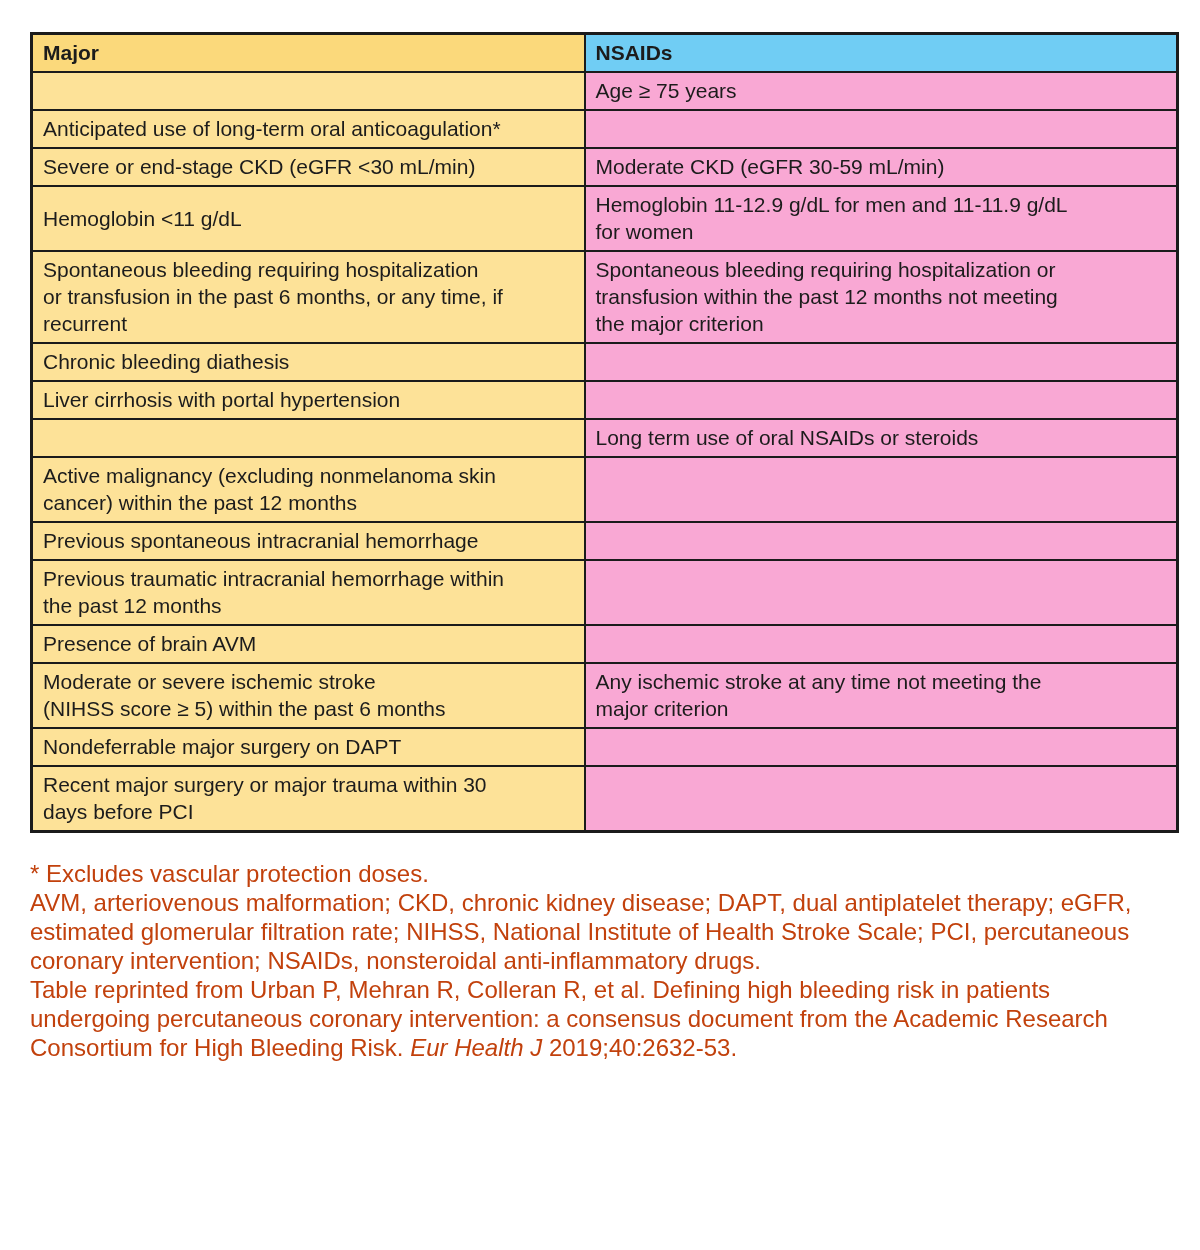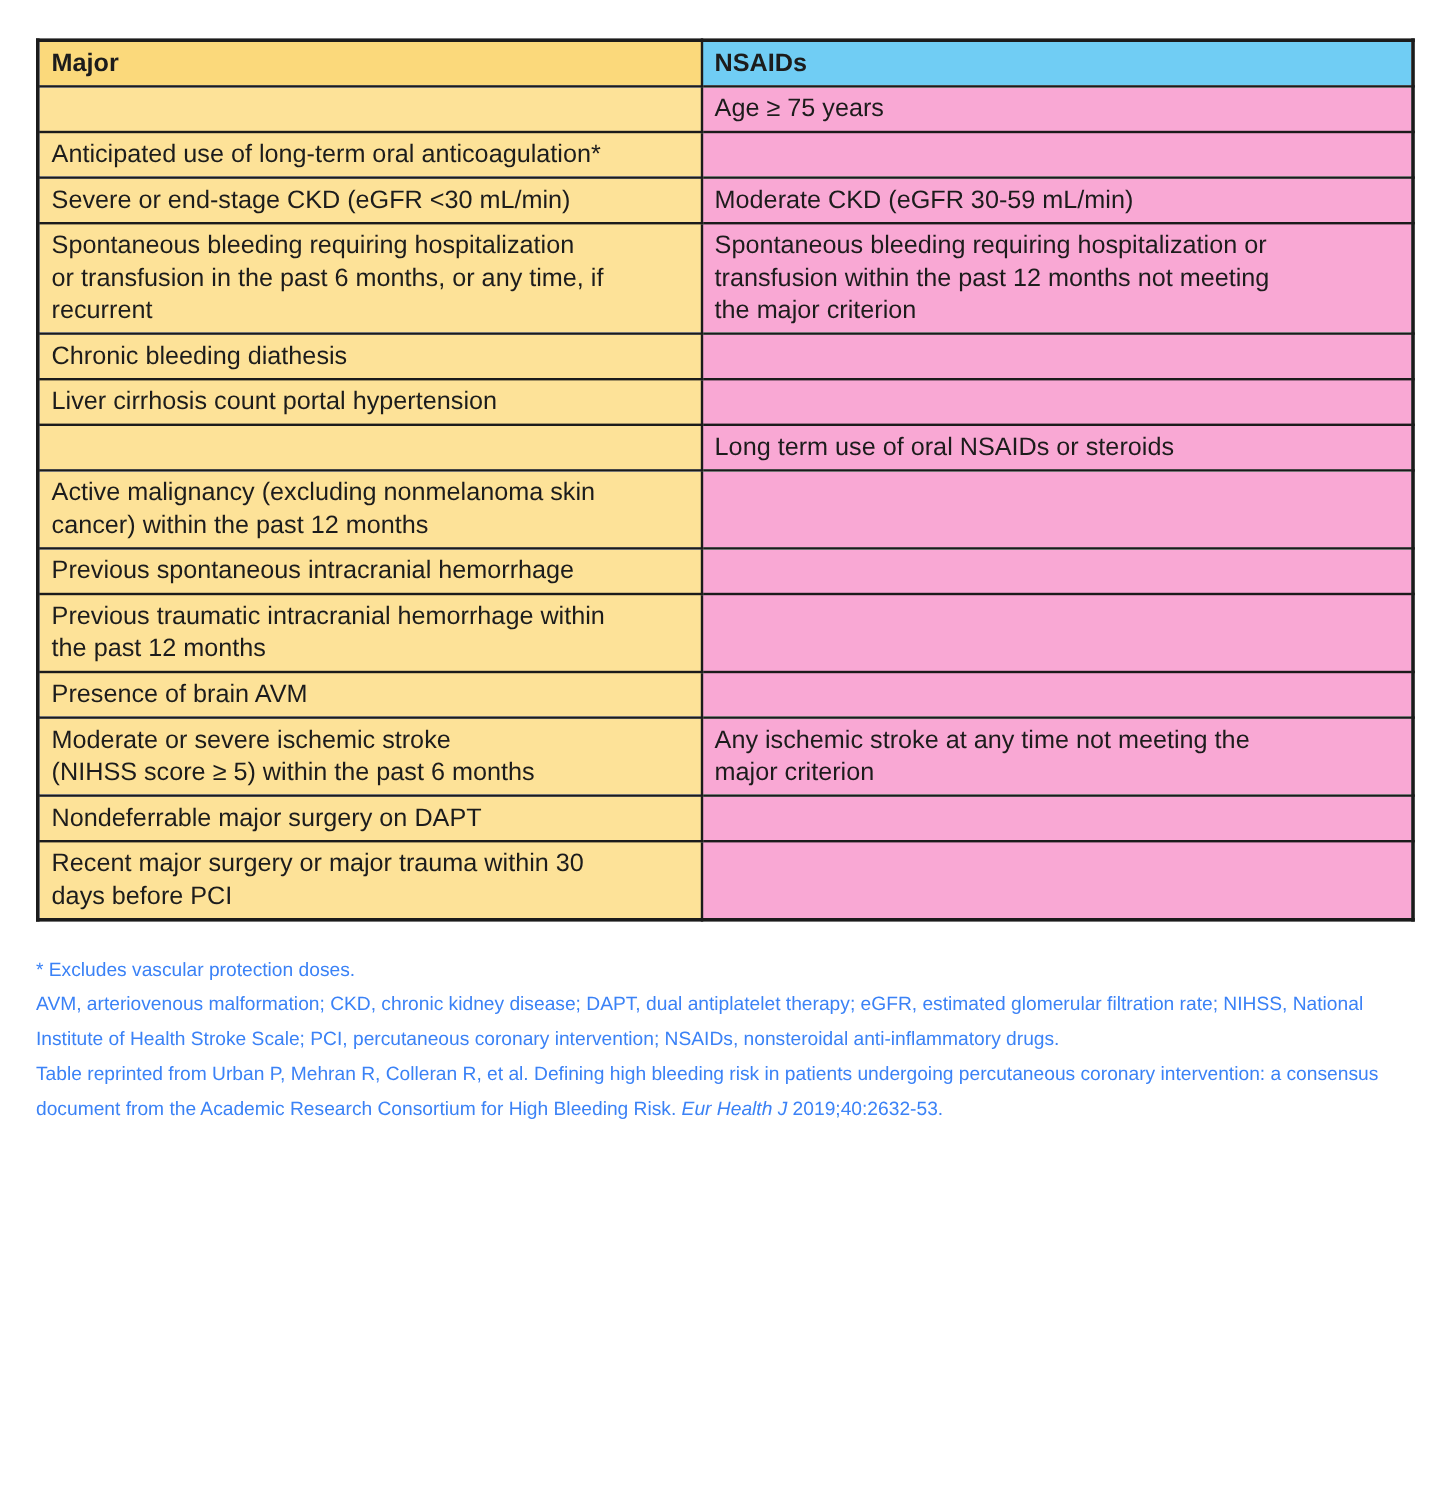--- a/index.html
+++ b/index.html
@@ -46,23 +46,23 @@
   }
   .arc-table th { font-weight: 700; }
   .arc-table th.col-major { background: #fbd97b; }
   .arc-table th.col-minor { background: #70cdf4; }
   .arc-table td.col-major { background: #fde298; }
   .arc-table td.col-minor { background: #f9a8d4; }
 
   .footnotes {
     margin-top: 26px;
     max-width: 1152px;
-    font-size: 16px;
+    font-size: 24px;
     line-height: 29px;
-    color: #3b82f6;
+    color: #c2410c;
   }
   .footnotes p { margin: 0; }
   .footnotes em { font-style: italic; }
 </style>
 </head>
 <body>
 
 <div class="page">
 
 
@@ -84,33 +84,38 @@
       </tr>
       <tr>
         <td class="col-major">Anticipated use of long-term oral anticoagulation*</td>
         <td class="col-minor"></td>
       </tr>
       <tr>
         <td class="col-major">Severe or end-stage CKD (eGFR &lt;30 mL/min)</td>
         <td class="col-minor">Moderate CKD (eGFR 30-59 mL/min)</td>
       </tr>
       <tr>
+        <td class="col-major">Hemoglobin &lt;11 g/dL</td>
+        <td class="col-minor">Hemoglobin 11-12.9 g/dL for men and 11-11.9 g/dL
+for women</td>
+      </tr>
+      <tr>
         <td class="col-major">Spontaneous bleeding requiring hospitalization
 or transfusion in the past 6 months, or any time, if
 recurrent</td>
         <td class="col-minor">Spontaneous bleeding requiring hospitalization or
 transfusion within the past 12 months not meeting
 the major criterion</td>
       </tr>
       <tr>
         <td class="col-major">Chronic bleeding diathesis</td>
         <td class="col-minor"></td>
       </tr>
       <tr>
-        <td class="col-major">Liver cirrhosis count portal hypertension</td>
+        <td class="col-major">Liver cirrhosis with portal hypertension</td>
         <td class="col-minor"></td>
       </tr>
       <tr>
         <td class="col-major"></td>
         <td class="col-minor">Long term use of oral NSAIDs or steroids</td>
       </tr>
       <tr>
         <td class="col-major">Active malignancy (excluding nonmelanoma skin
 cancer) within the past 12 months</td>
         <td class="col-minor"></td>

